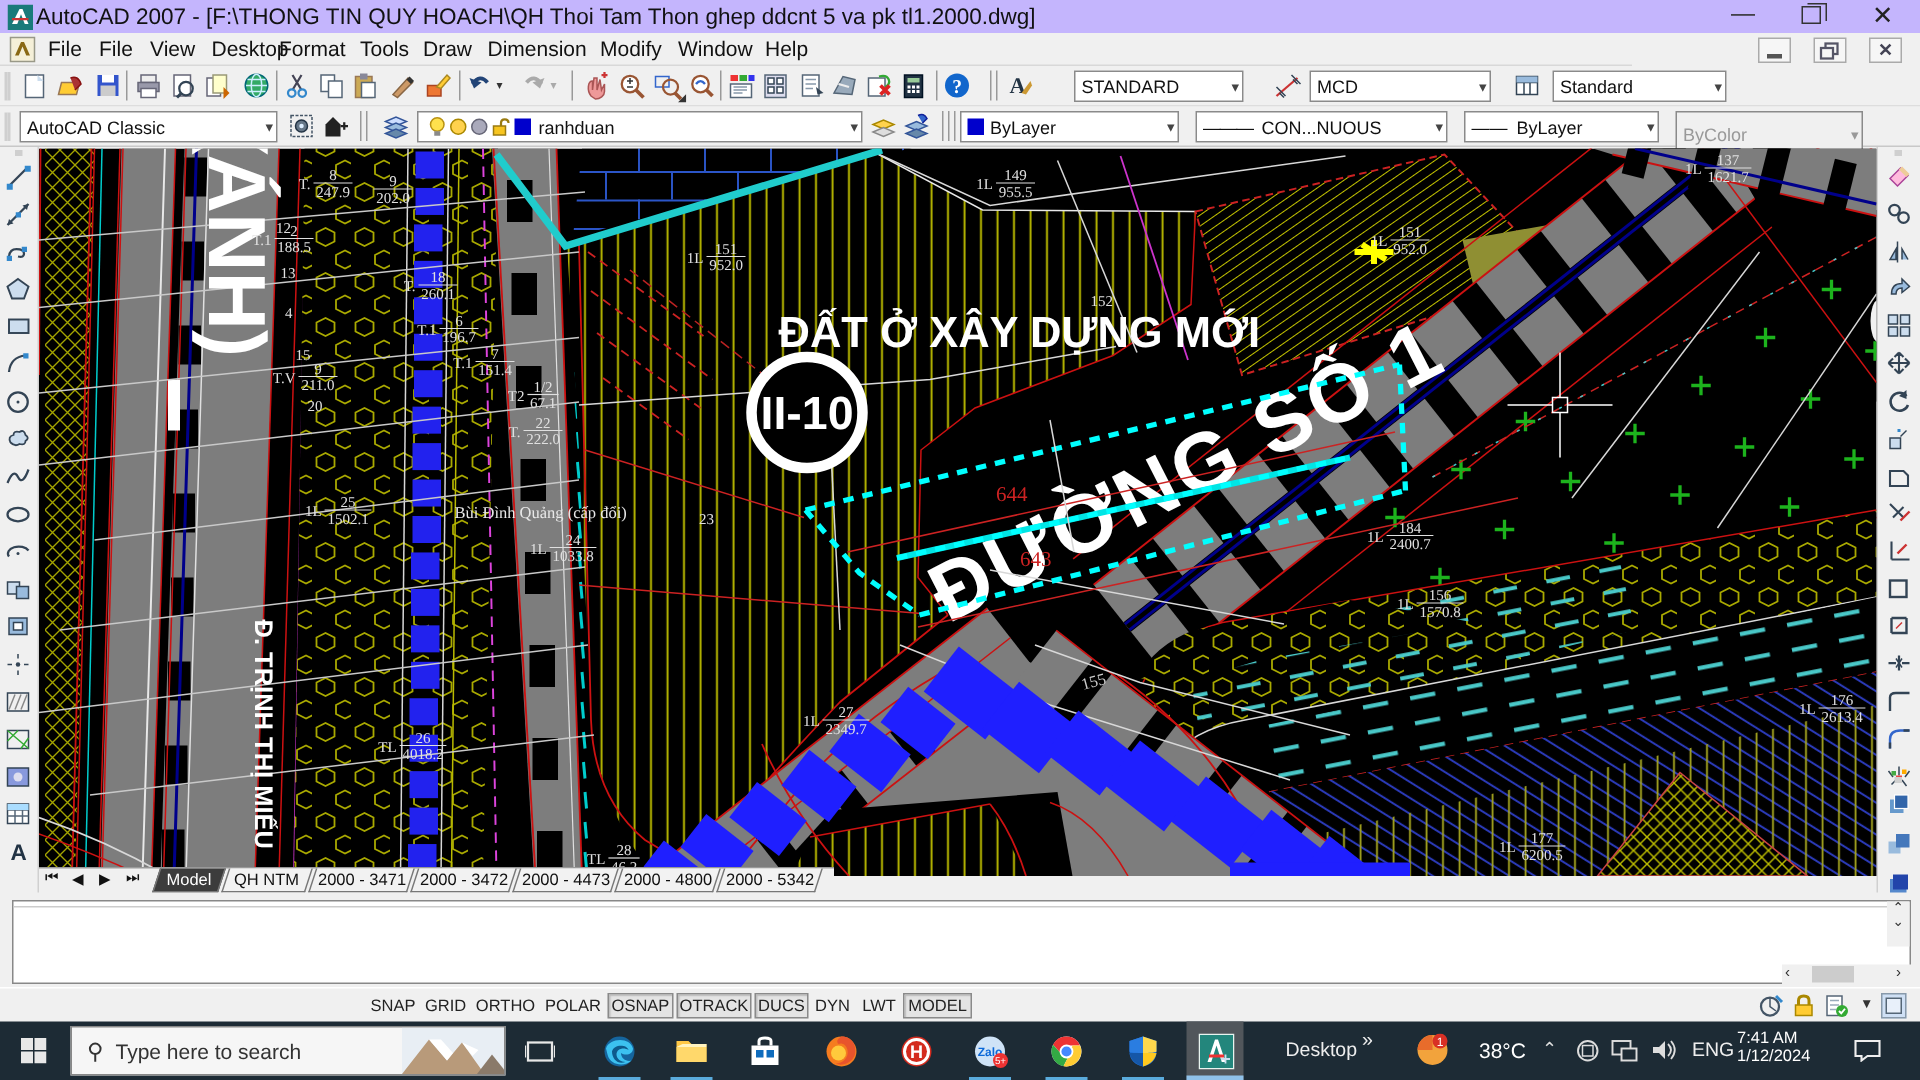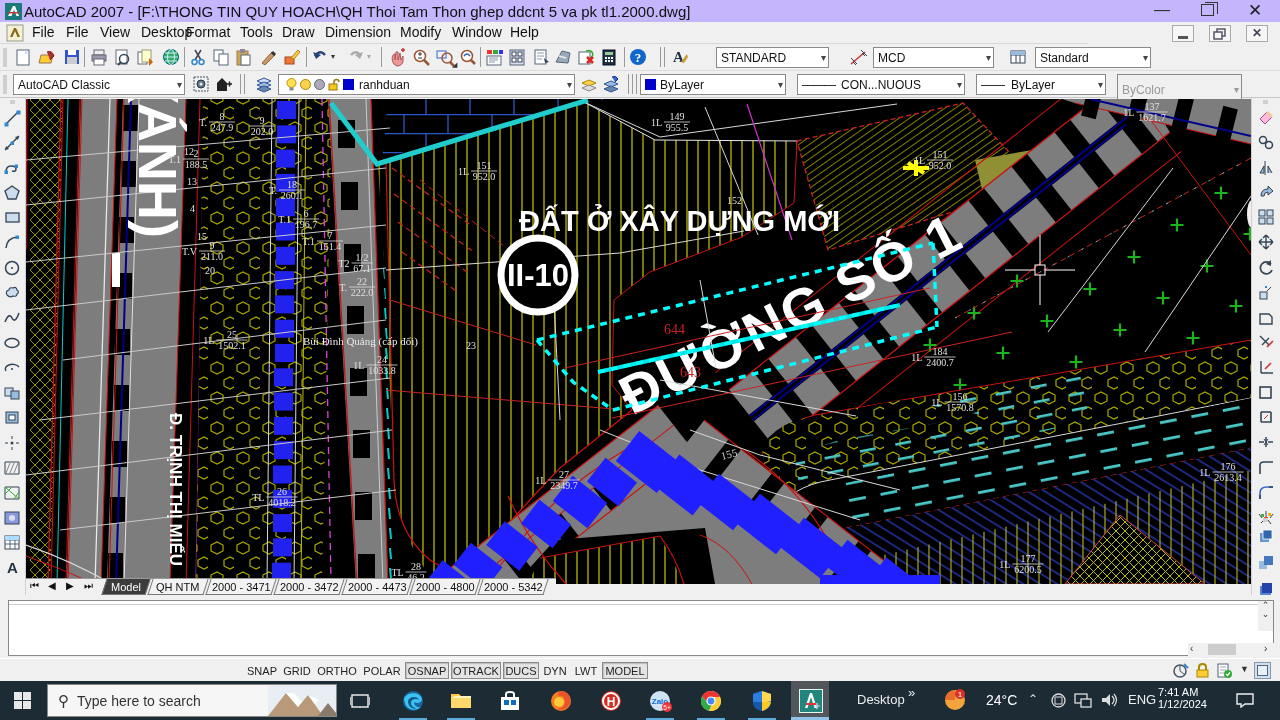--- a/index.html
+++ b/index.html
@@ -1032,21 +1032,21 @@
     <div class="abs" style="left:697px;top:37px;width:28px;height:2px;background:#5aabdc"></div>
     <div class="abs" style="left:748px;top:37px;width:28px;height:2px;background:#5aabdc"></div>
   <span class="abs" style="left:857px;top:11px;color:#eee;font-size:13px">Desktop</span>
   <span class="abs" style="left:908px;top:4px;color:#eee;font-size:13px">»</span>
   <div class="abs" style="left:944px;top:8px;width:22px;height:22px"><svg width="22" height="22" viewBox="0 0 22 22">
         <circle cx="11" cy="11" r="10" fill="#f2a33c"></circle>
         <path d="M11 1 A10 10 0 0 0 1 11 L11 11 Z" fill="#e86c2b"></path>
         <circle cx="16" cy="5" r="5" fill="#d93025"></circle>
         <text x="16" y="8" font-size="8" fill="#fff" text-anchor="middle" font-family="Liberation Sans">1</text>
       </svg></div>
-  <span class="abs" style="left:986px;top:11px;color:#fff;font-size:14px">24°C</span>
+  <span class="abs" style="left:986px;top:11px;color:#fff;font-size:14px">38°C</span>
   <span class="abs" style="left:1028px;top:11px;color:#ddd;font-size:12px">⌃</span>
   <div class="abs" style="left:1050px;top:11px;width:17px;height:17px"><svg width="17" height="17" viewBox="0 0 17 17">
         <circle cx="8.5" cy="8.5" r="6.5" fill="none" stroke="#ddd" stroke-width="1.3"></circle>
         <rect x="5" y="5" width="7" height="7" fill="none" stroke="#ddd" stroke-width="1"></rect>
       </svg></div>
   <div class="abs" style="left:1074px;top:11px;width:18px;height:16px"><svg width="18" height="16" viewBox="0 0 18 16">
         <rect x="1" y="2" width="12" height="9" fill="none" stroke="#ddd" stroke-width="1.3"></rect>
         <rect x="7" y="7" width="10" height="8" fill="#1d2b35" stroke="#ddd" stroke-width="1.3"></rect>
       </svg></div>
   <div class="abs" style="left:1100px;top:11px;width:18px;height:16px"><svg width="18" height="16" viewBox="0 0 18 16">

